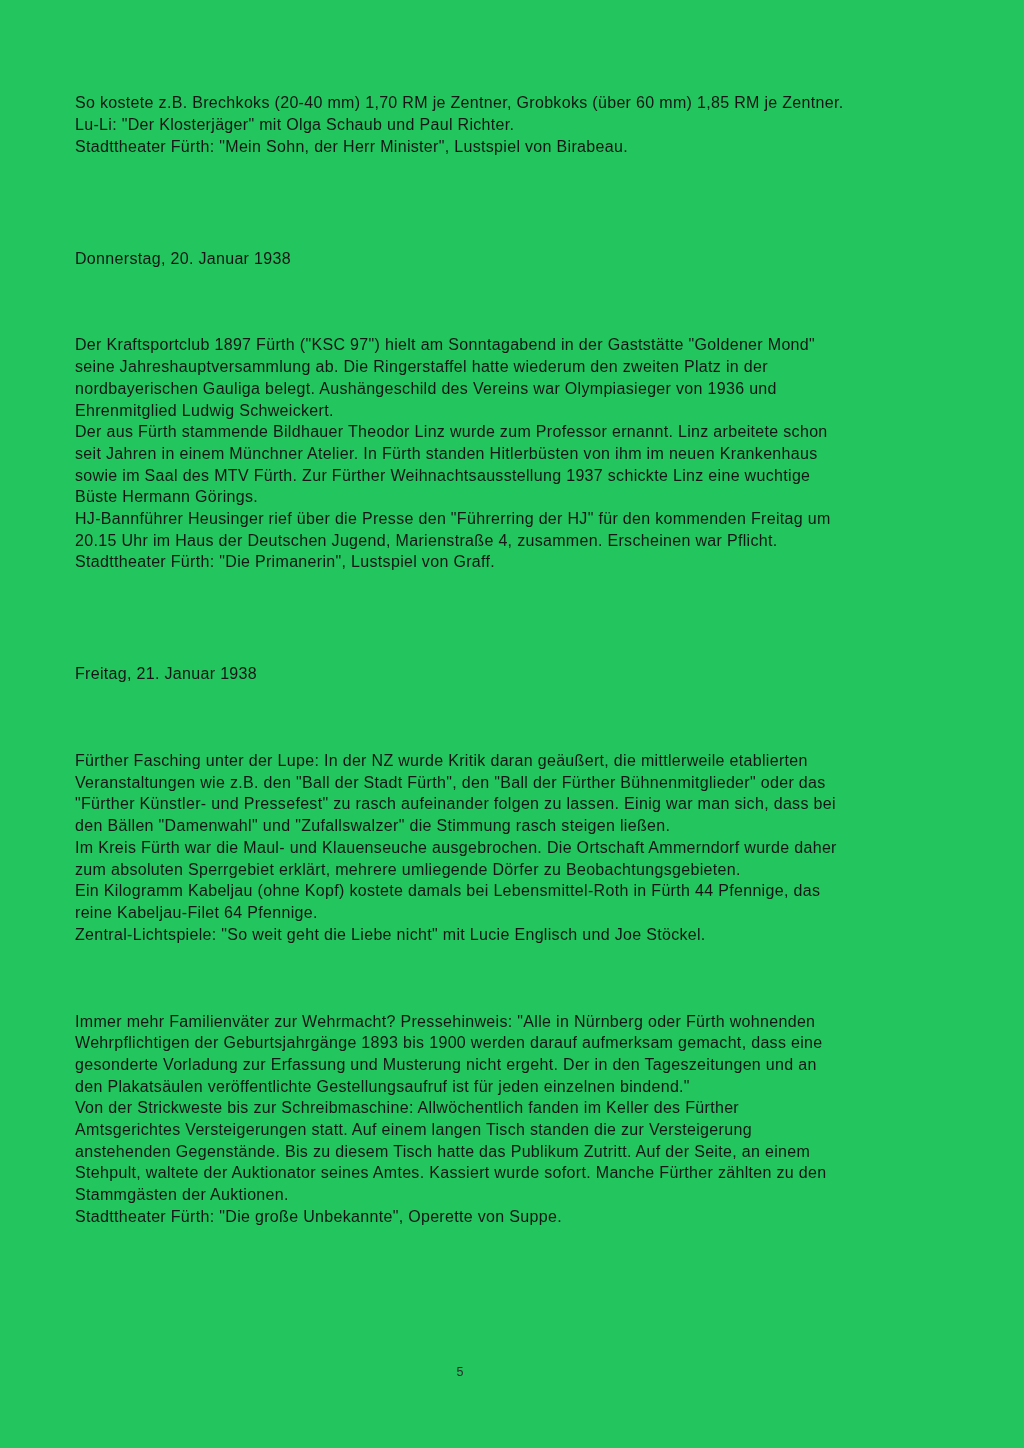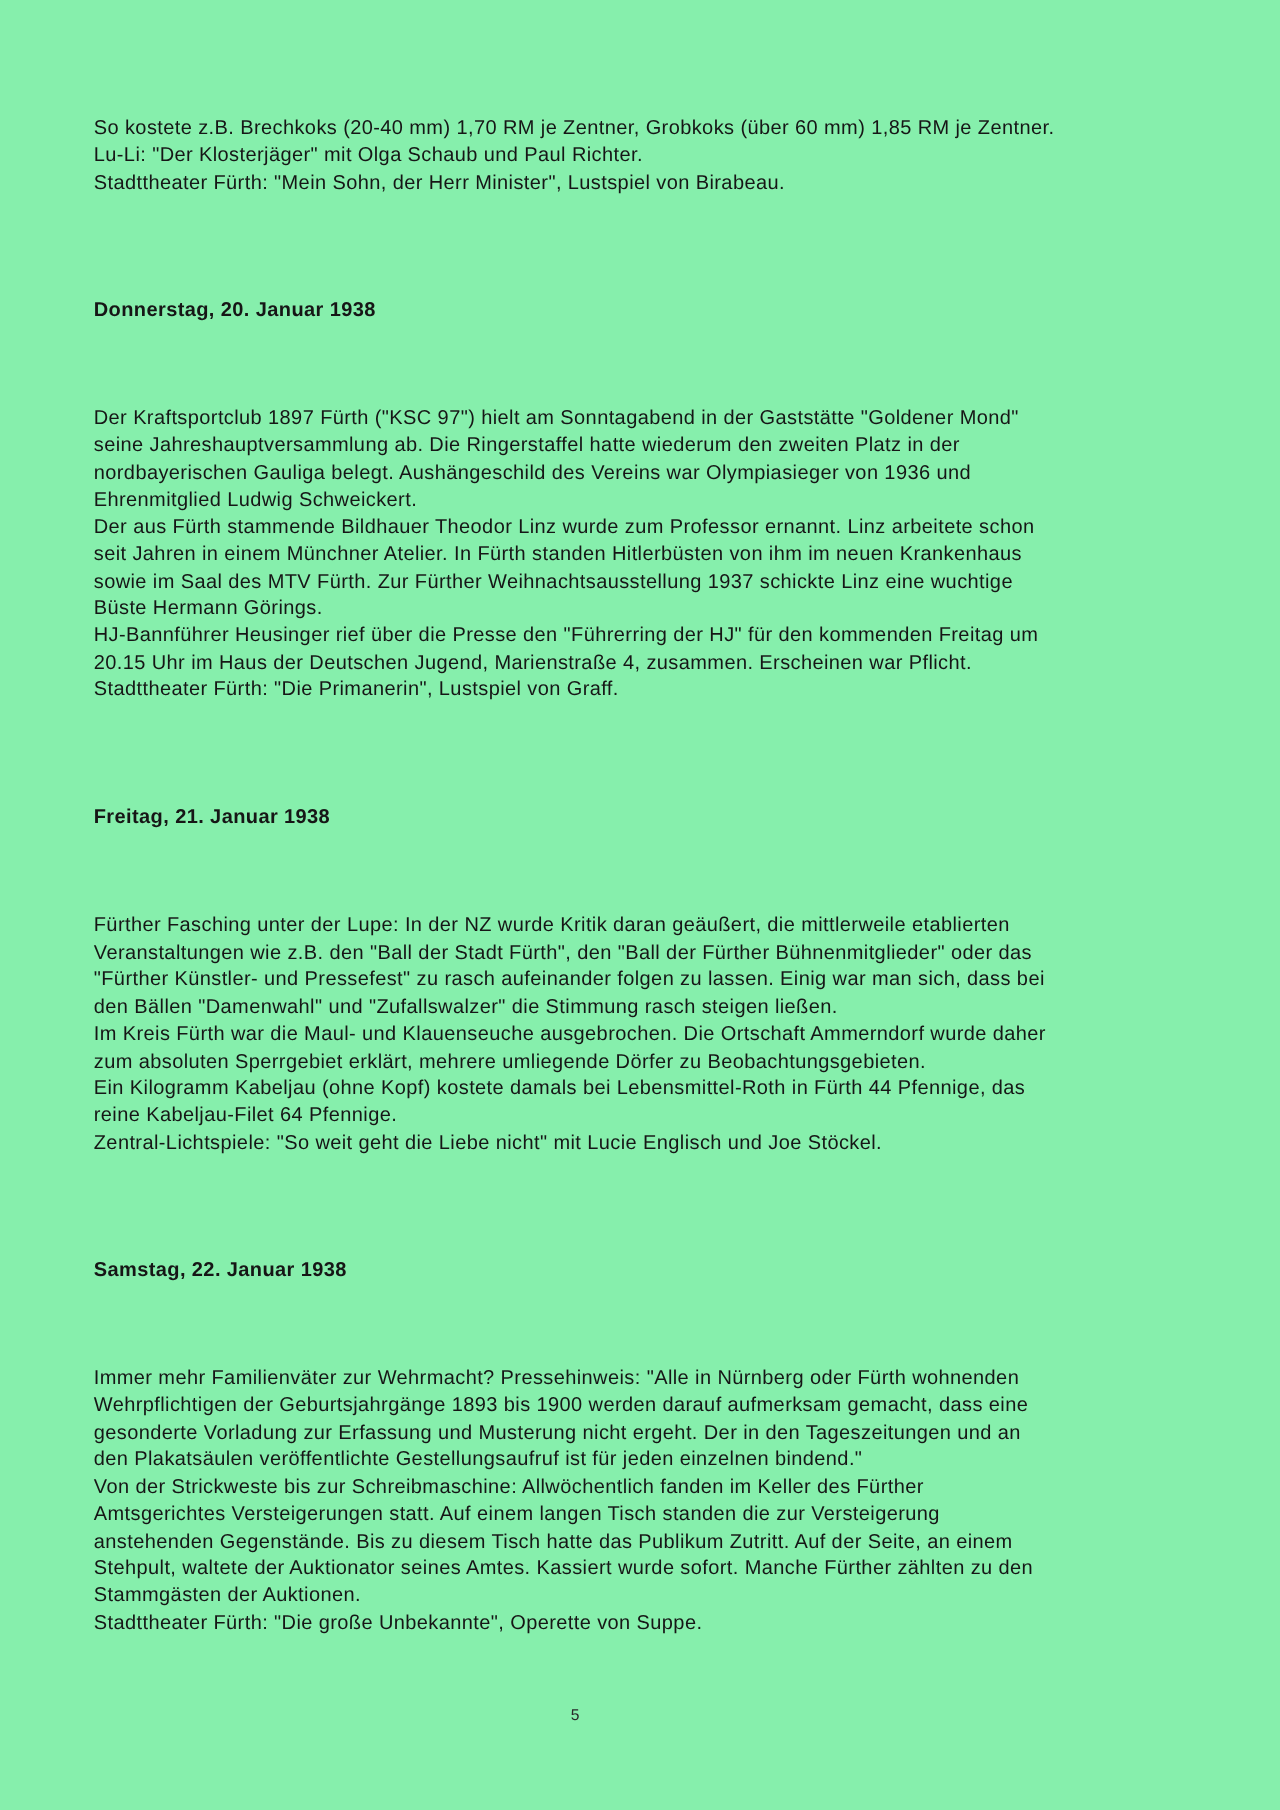--- a/index.html
+++ b/index.html
@@ -7,40 +7,40 @@
     padding: 0;
     background: #ffffff;
     width: 1024px;
     height: 1448px;
     overflow: hidden;
   }
   .page {
     position: relative;
     width: 1024px;
     height: 1448px;
-    background: #86efac;
+    background: #22c55e;
     font-family: "Liberation Sans", "DejaVu Sans", sans-serif;
     color: #161616;
   }
   .content {
     position: absolute;
     top: 49px;
     left: 75px;
     width: 890px;
     font-size: 16px;
     line-height: 21.7px;
     letter-spacing: 0.32px;
     white-space: pre;
   }
   .para {
     margin: 0;
   }
   .heading {
-    font-weight: bold;
-    margin-top: 15px;
+    font-weight: normal;
+    margin-top: 25px;
     margin-bottom: 21.7px;
   }
   .page-number {
     position: absolute;
     top: 1364px;
     left: 0;
     width: 920px;
     text-align: center;
     font-size: 12.5px;
     line-height: 16px;
@@ -74,21 +74,20 @@
     <div class="para">Fürther Fasching unter der Lupe: In der NZ wurde Kritik daran geäußert, die mittlerweile etablierten
 Veranstaltungen wie z.B. den "Ball der Stadt Fürth", den "Ball der Fürther Bühnenmitglieder" oder das
 "Fürther Künstler- und Pressefest" zu rasch aufeinander folgen zu lassen. Einig war man sich, dass bei
 den Bällen "Damenwahl" und "Zufallswalzer" die Stimmung rasch steigen ließen.
 Im Kreis Fürth war die Maul- und Klauenseuche ausgebrochen. Die Ortschaft Ammerndorf wurde daher
 zum absoluten Sperrgebiet erklärt, mehrere umliegende Dörfer zu Beobachtungsgebieten.
 Ein Kilogramm Kabeljau (ohne Kopf) kostete damals bei Lebensmittel-Roth in Fürth 44 Pfennige, das
 reine Kabeljau-Filet 64 Pfennige.
 Zentral-Lichtspiele: "So weit geht die Liebe nicht" mit Lucie Englisch und Joe Stöckel.</div>
 
-    <div class="heading">Samstag, 22. Januar 1938</div>
     <div class="para">Immer mehr Familienväter zur Wehrmacht? Pressehinweis: "Alle in Nürnberg oder Fürth wohnenden
 Wehrpflichtigen der Geburtsjahrgänge 1893 bis 1900 werden darauf aufmerksam gemacht, dass eine
 gesonderte Vorladung zur Erfassung und Musterung nicht ergeht. Der in den Tageszeitungen und an
 den Plakatsäulen veröffentlichte Gestellungsaufruf ist für jeden einzelnen bindend."
 Von der Strickweste bis zur Schreibmaschine: Allwöchentlich fanden im Keller des Fürther
 Amtsgerichtes Versteigerungen statt. Auf einem langen Tisch standen die zur Versteigerung
 anstehenden Gegenstände. Bis zu diesem Tisch hatte das Publikum Zutritt. Auf der Seite, an einem
 Stehpult, waltete der Auktionator seines Amtes. Kassiert wurde sofort. Manche Fürther zählten zu den
 Stammgästen der Auktionen.
 Stadttheater Fürth: "Die große Unbekannte", Operette von Suppe.</div>

